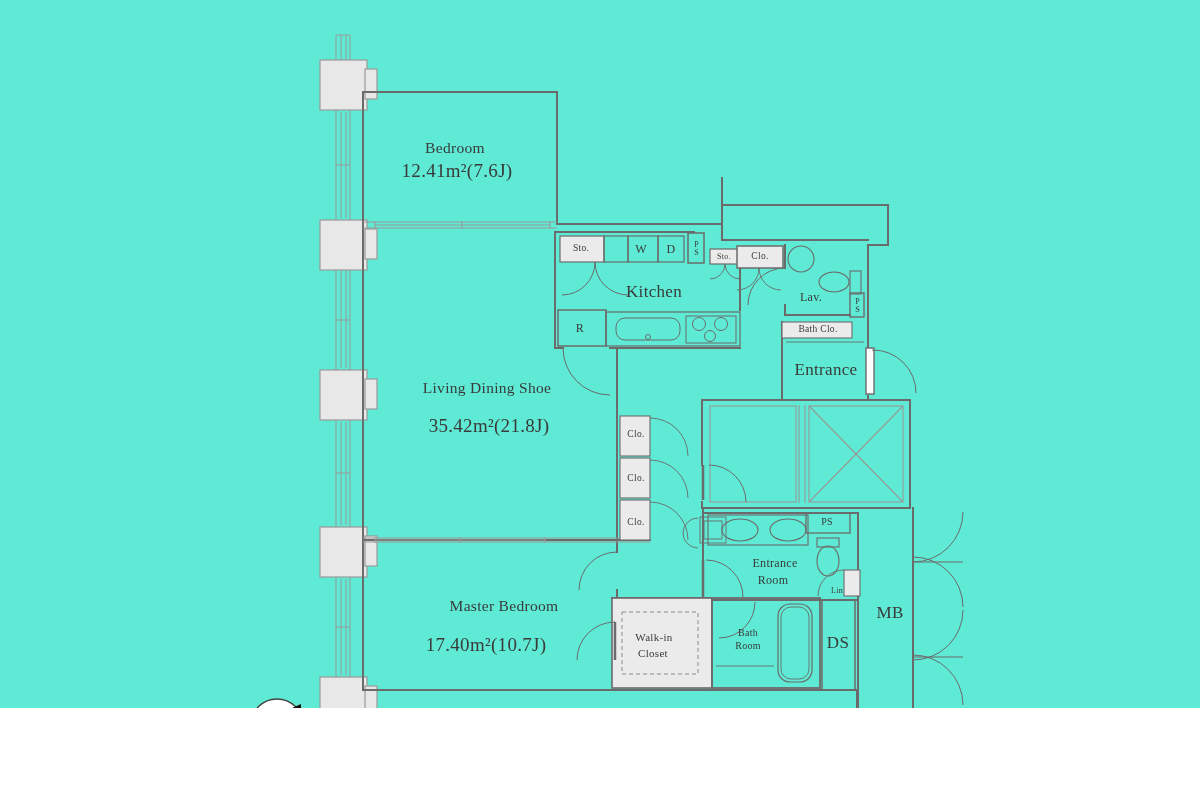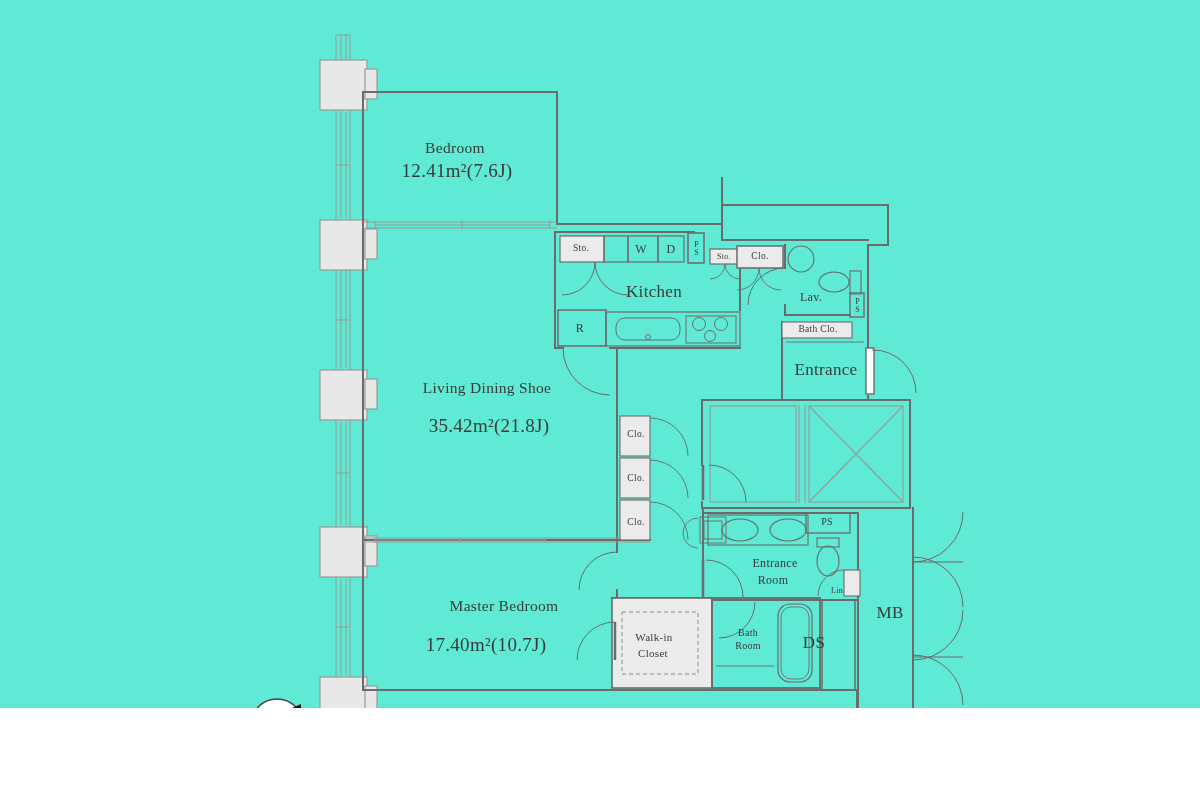--- a/index.html
+++ b/index.html
@@ -209,16 +209,16 @@
   <div class="label s8" style="left:837px;top:591px">Lin</div>
   <div class="label s13" style="left:890px;top:612px">MB</div>
 
   <div class="label s16" style="left:504px;top:606px">Master Bedroom</div>
   <div class="label s14" style="left:486px;top:644px">17.40m²(10.7J)</div>
 
   <div class="label s11" style="left:654px;top:637px">Walk-in</div>
   <div class="label s11" style="left:653px;top:653px">Closet</div>
   <div class="label s10" style="left:748px;top:633px">Bath</div>
   <div class="label s10" style="left:748px;top:646px">Room</div>
-  <div class="label s13" style="left:814px;top:642px">DS</div>
+  <div class="label s13" style="left:838px;top:642px">DS</div>
 
   <div class="label north" style="left:240px;top:726px">N</div>
 </div>
 
 </body></html>

